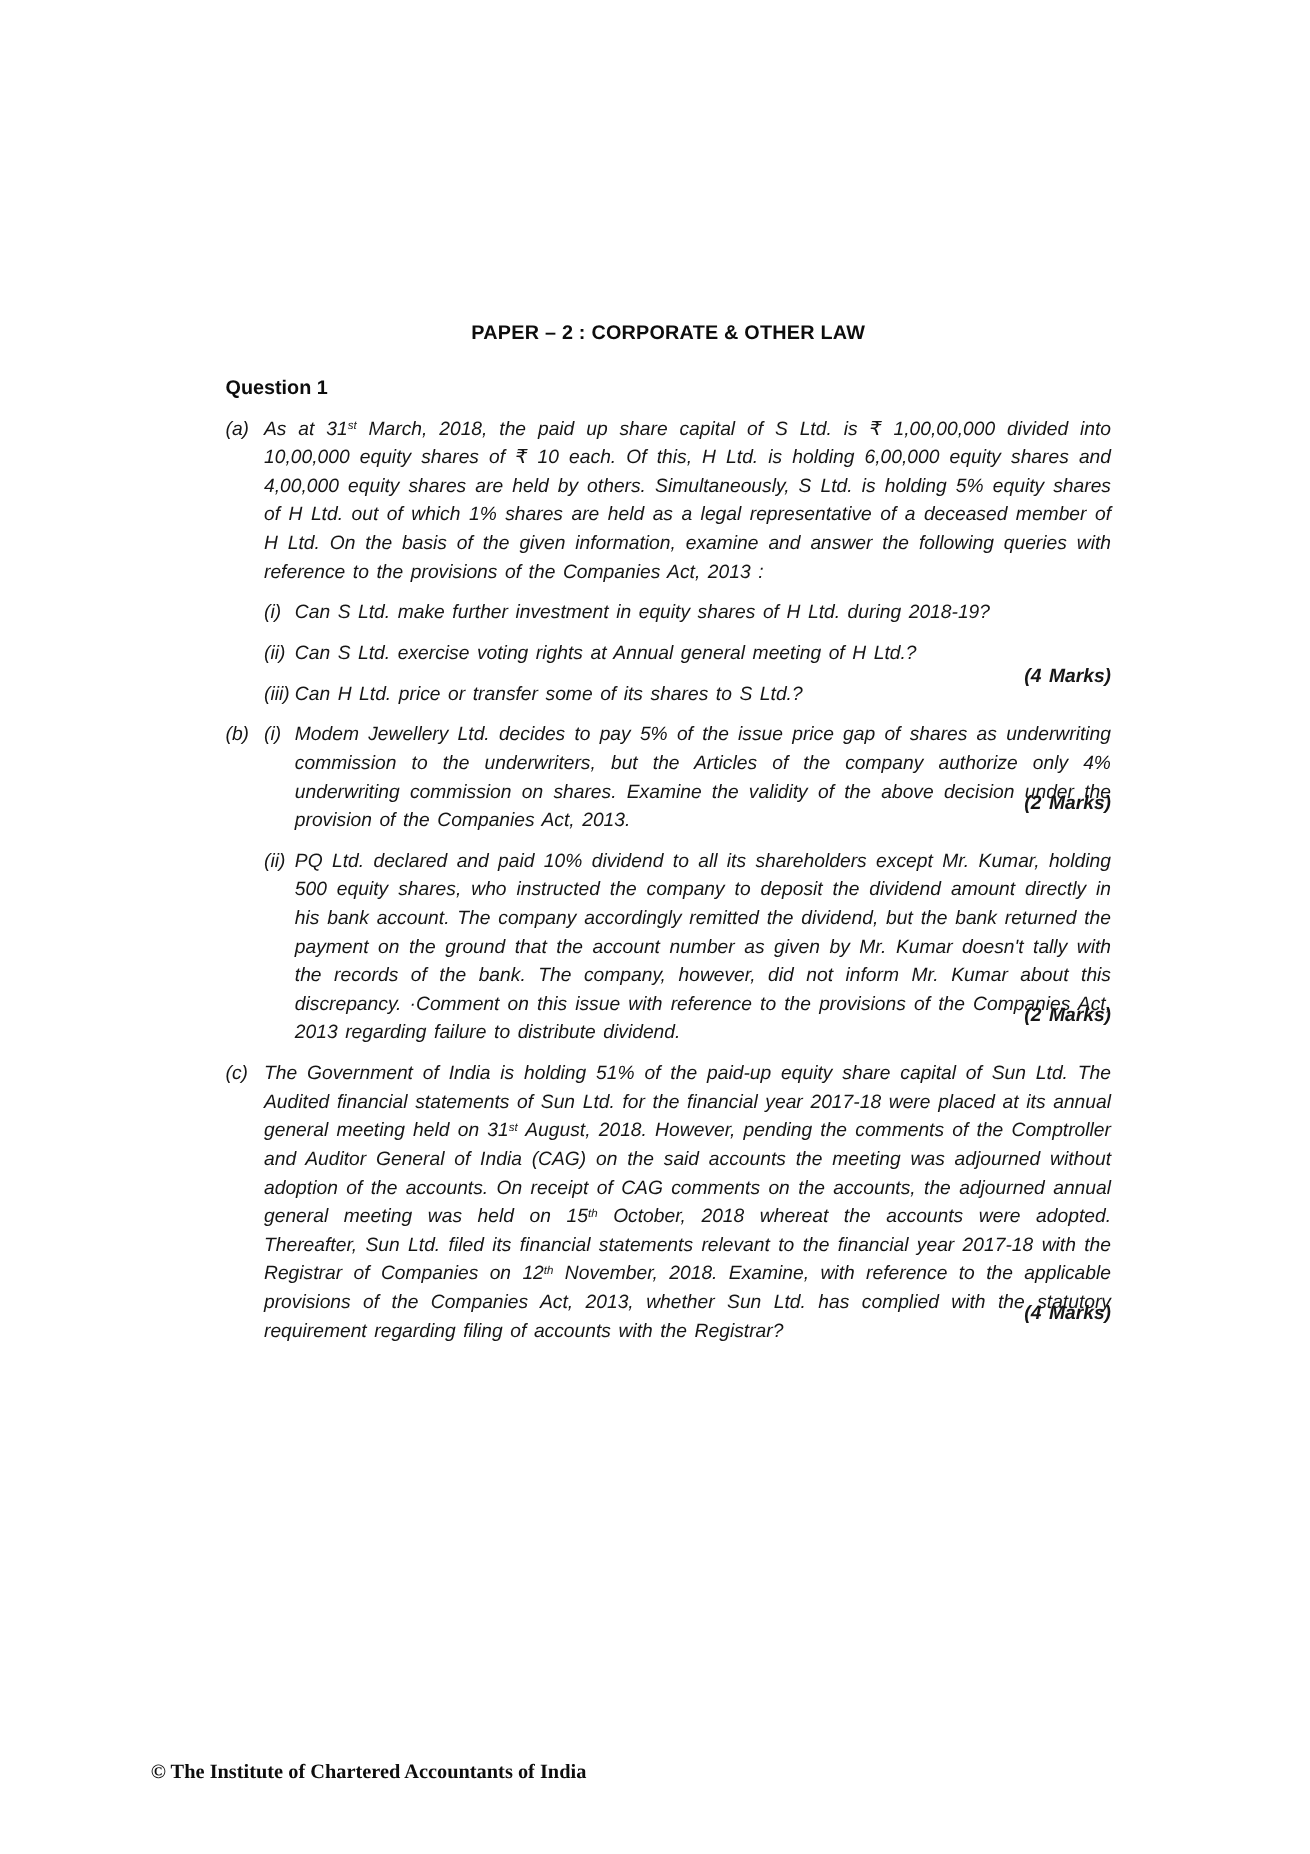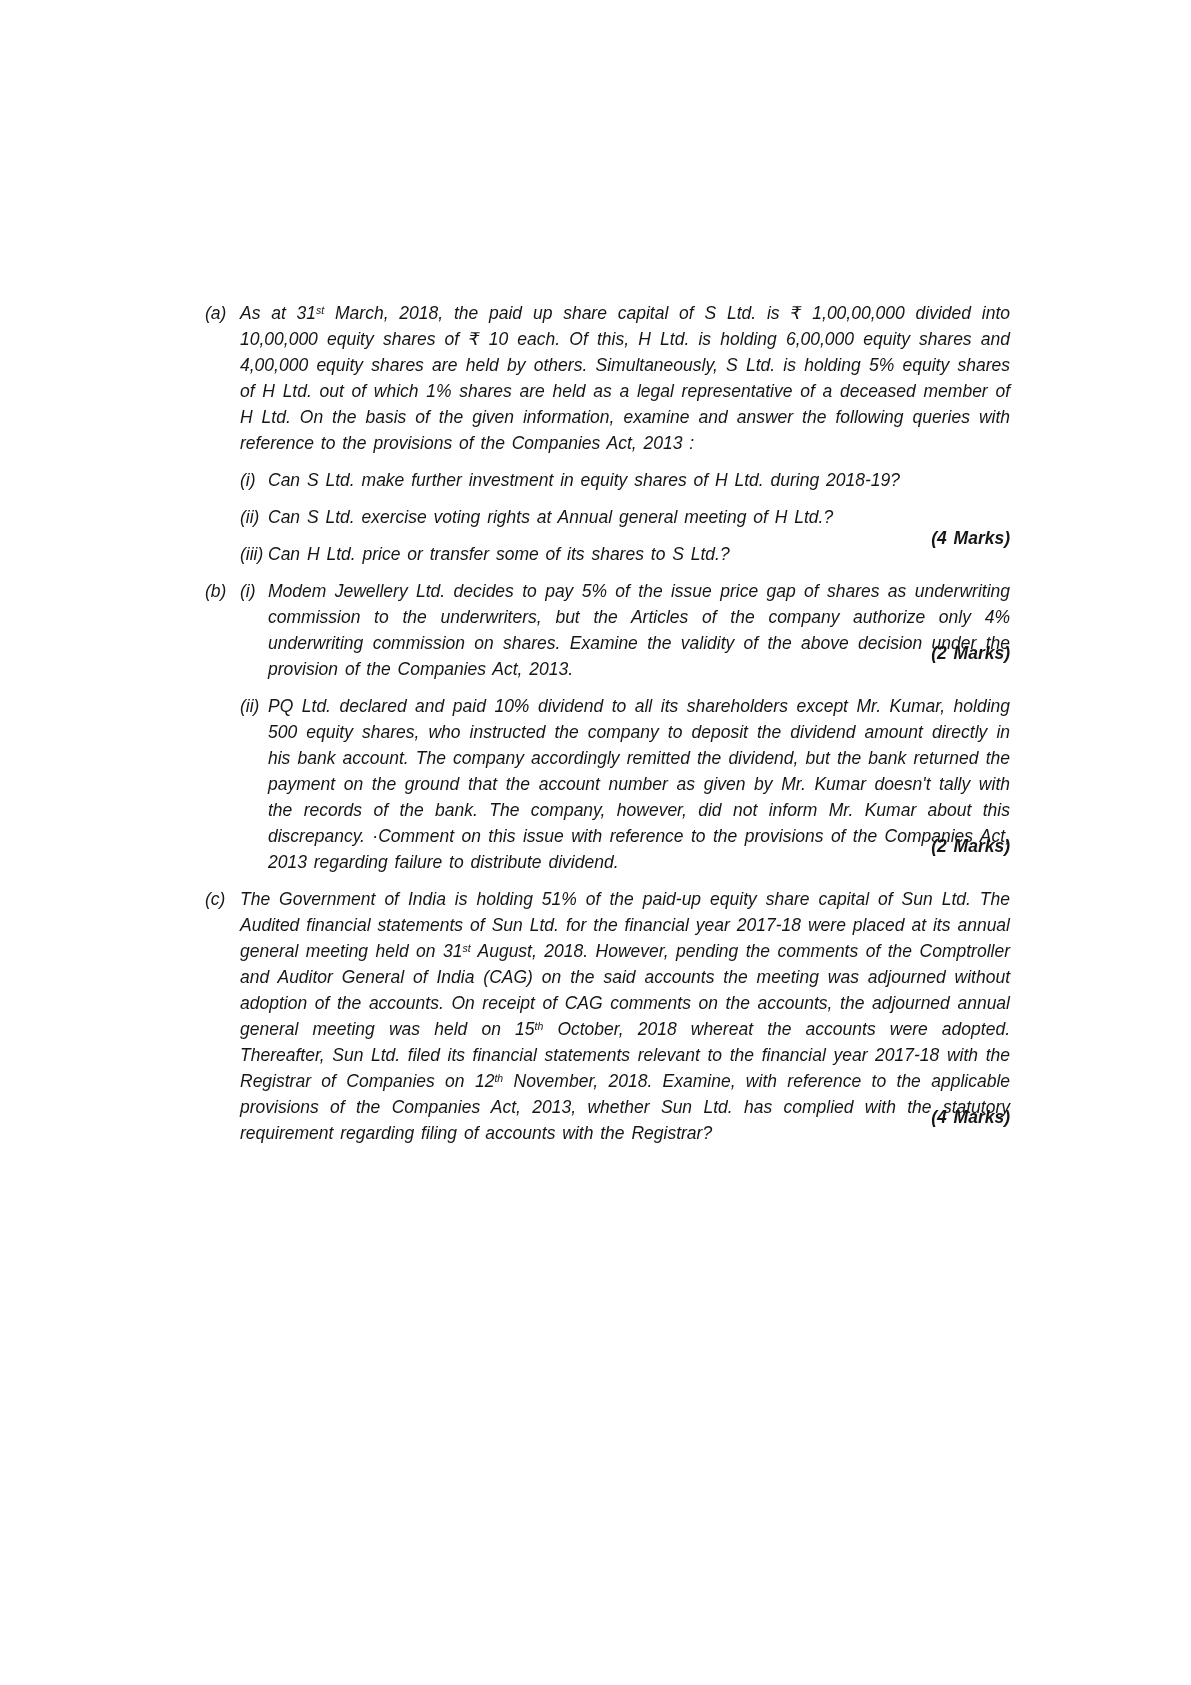--- a/index.html
+++ b/index.html
@@ -69,23 +69,25 @@
     color:#0d0d0d;
   }
 </style>
 </head>
 <body>
 
 <div class="page">
   <div class="content">
 
     <header class="doc-header">
+      <div class="doc-title">PAPER – 2 : CORPORATE &amp; OTHER LAW</div>
     </header>
 
     <section>
+      <div class="qheading">Question 1</div>
 
       <div class="block lvl1">
         <span class="lbl l1">(a)</span>
         <p><span>As at 31</span><sup>st</sup><span> March, 2018, the paid up share capital of S Ltd. is ₹ 1,00,00,000 divided into 10,00,000 equity shares of ₹ 10 each. Of this, H Ltd. is holding 6,00,000 equity shares and 4,00,000 equity shares are held by others. Simultaneously, S Ltd. is holding 5% equity shares of H Ltd. out of which 1% shares are held as a legal representative of a deceased member of H Ltd. On the basis of the given information, examine and answer the following queries with reference to the provisions of the Companies Act, 2013 :</span></p>
       </div>
 
       <div class="block lvl2">
         <span class="lbl l2">(i)</span>
         <p>Can S Ltd. make further investment in equity shares of H Ltd. during 2018-19?</p>
       </div>
@@ -116,13 +118,14 @@
 
       <div class="block lvl1">
         <span class="lbl l1">(c)</span>
         <p><span>The Government of India is holding 51% of the paid-up equity share capital of Sun Ltd. The Audited financial statements of Sun Ltd. for the financial year 2017-18 were placed at its annual general meeting held on 31</span><sup>st</sup><span> August, 2018. However, pending the comments of the Comptroller and Auditor General of India (CAG) on the said accounts the meeting was adjourned without adoption of the accounts. On receipt of CAG comments on the accounts, the adjourned annual general meeting was held on 15</span><sup>th</sup><span> October, 2018 whereat the accounts were adopted. Thereafter, Sun Ltd. filed its financial statements relevant to the financial year 2017-18 with the Registrar of Companies on 12</span><sup>th</sup><span> November, 2018. Examine, with reference to the applicable provisions of the Companies Act, 2013, whether Sun Ltd. has complied with the statutory requirement regarding filing of accounts with the Registrar?</span></p>
         <span class="marks">(4 Marks)</span>
       </div>
     </section>
 
   </div>
 
+  <div class="footer">© The Institute of Chartered Accountants of India</div>
 </div>
 
 </body></html>

